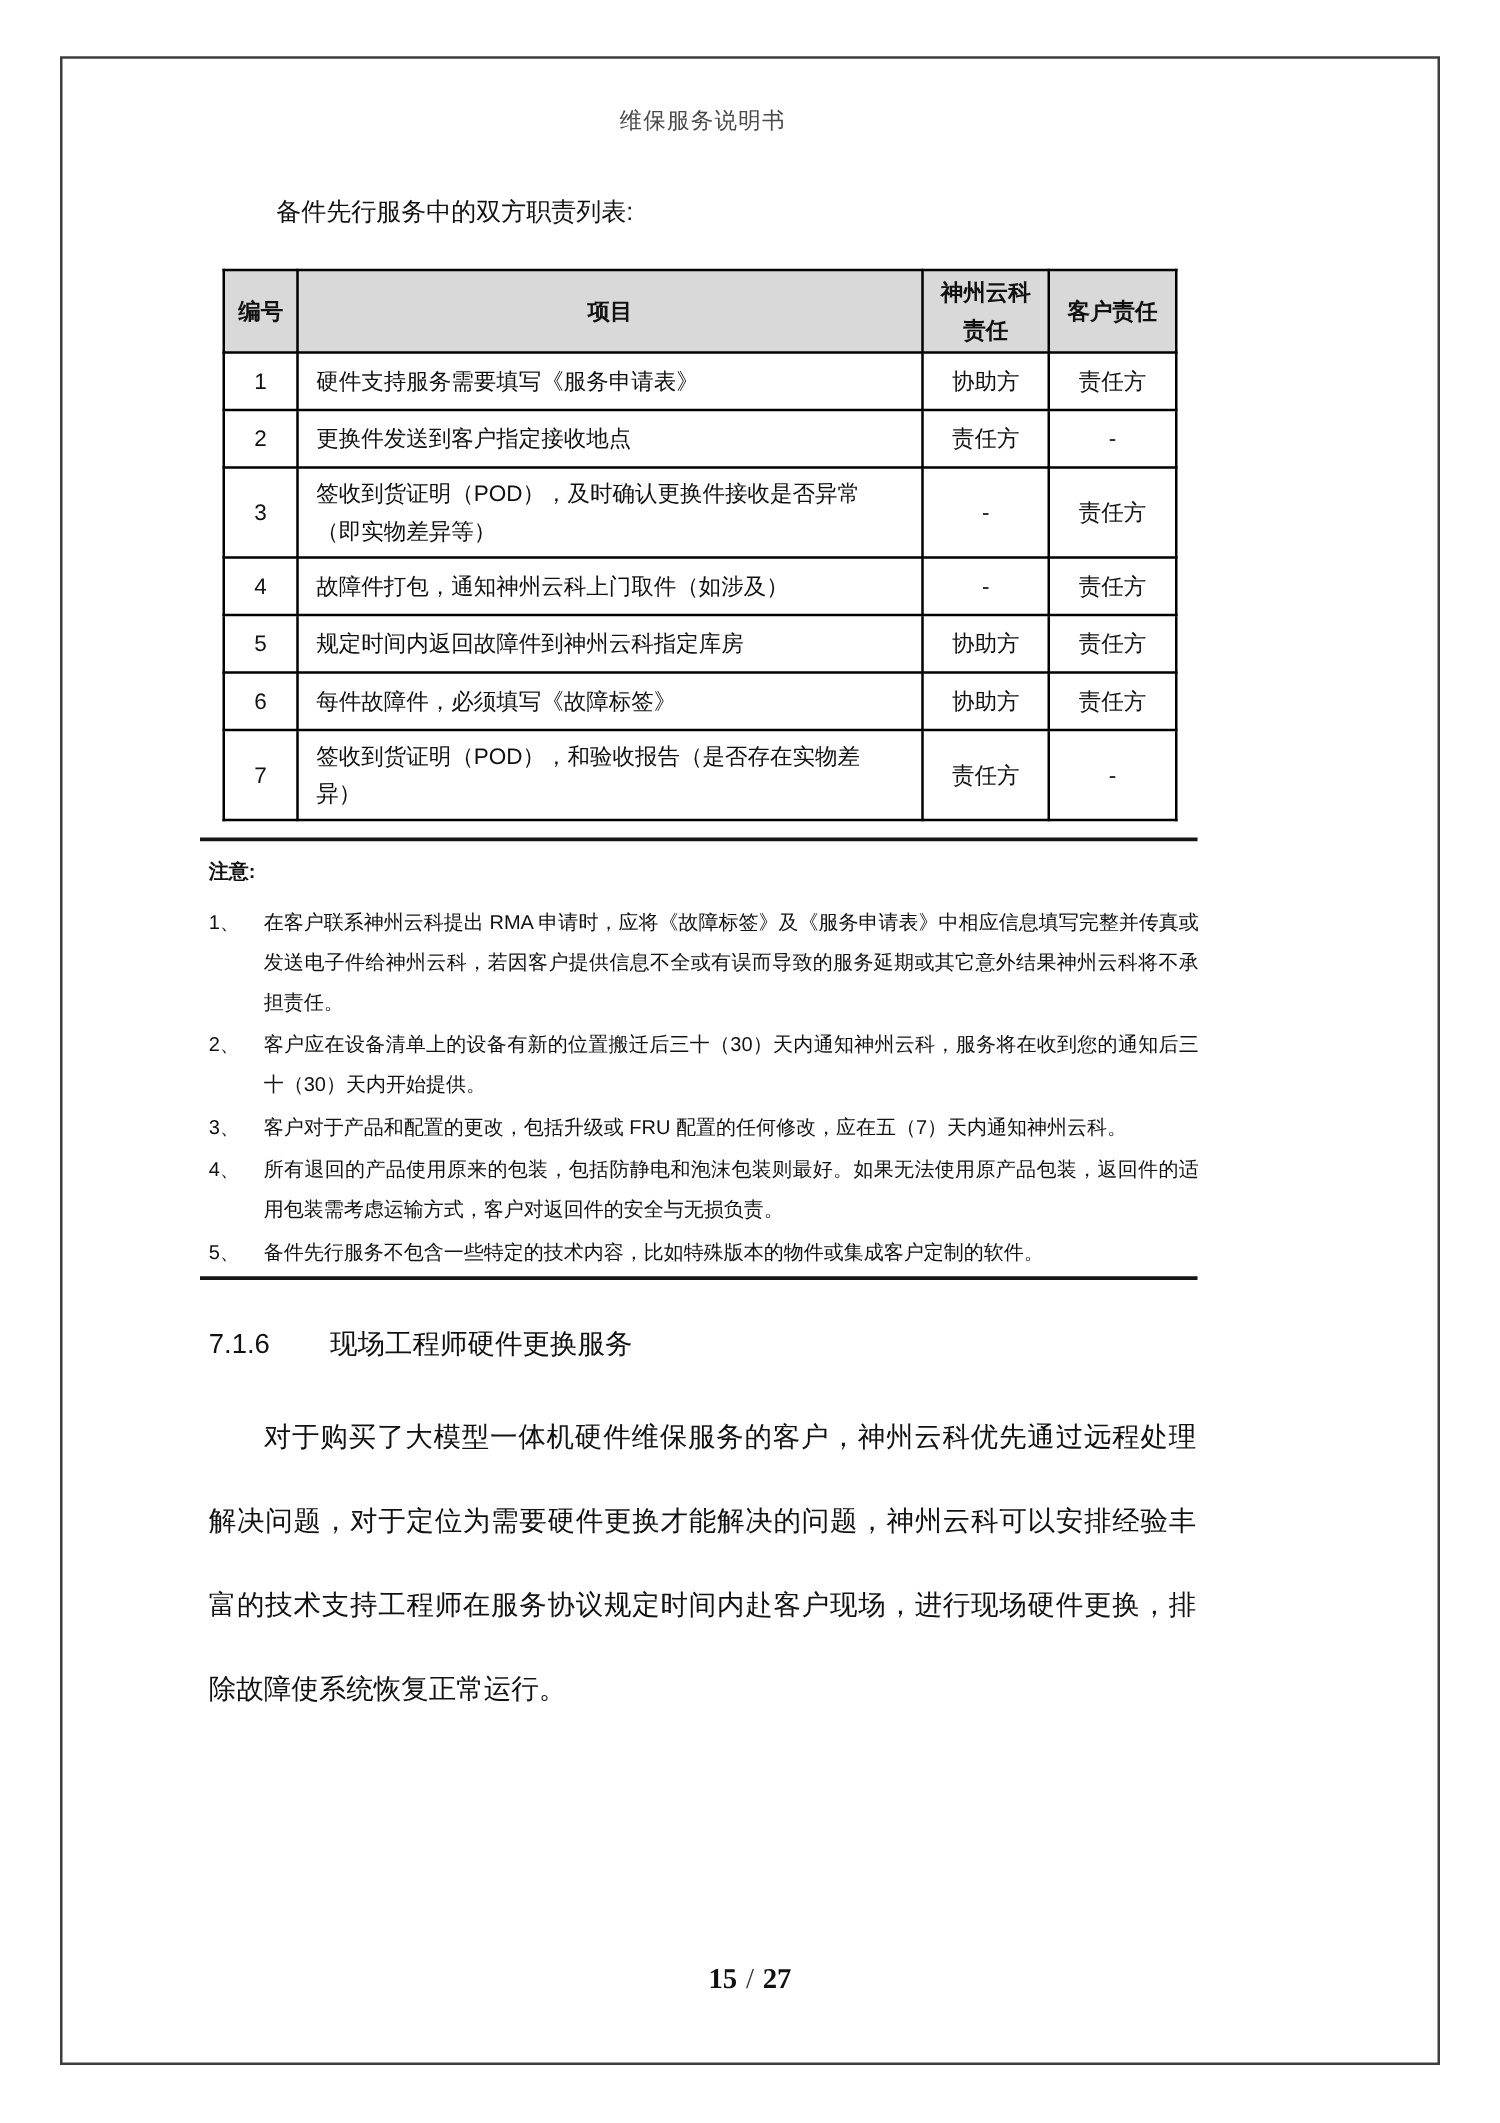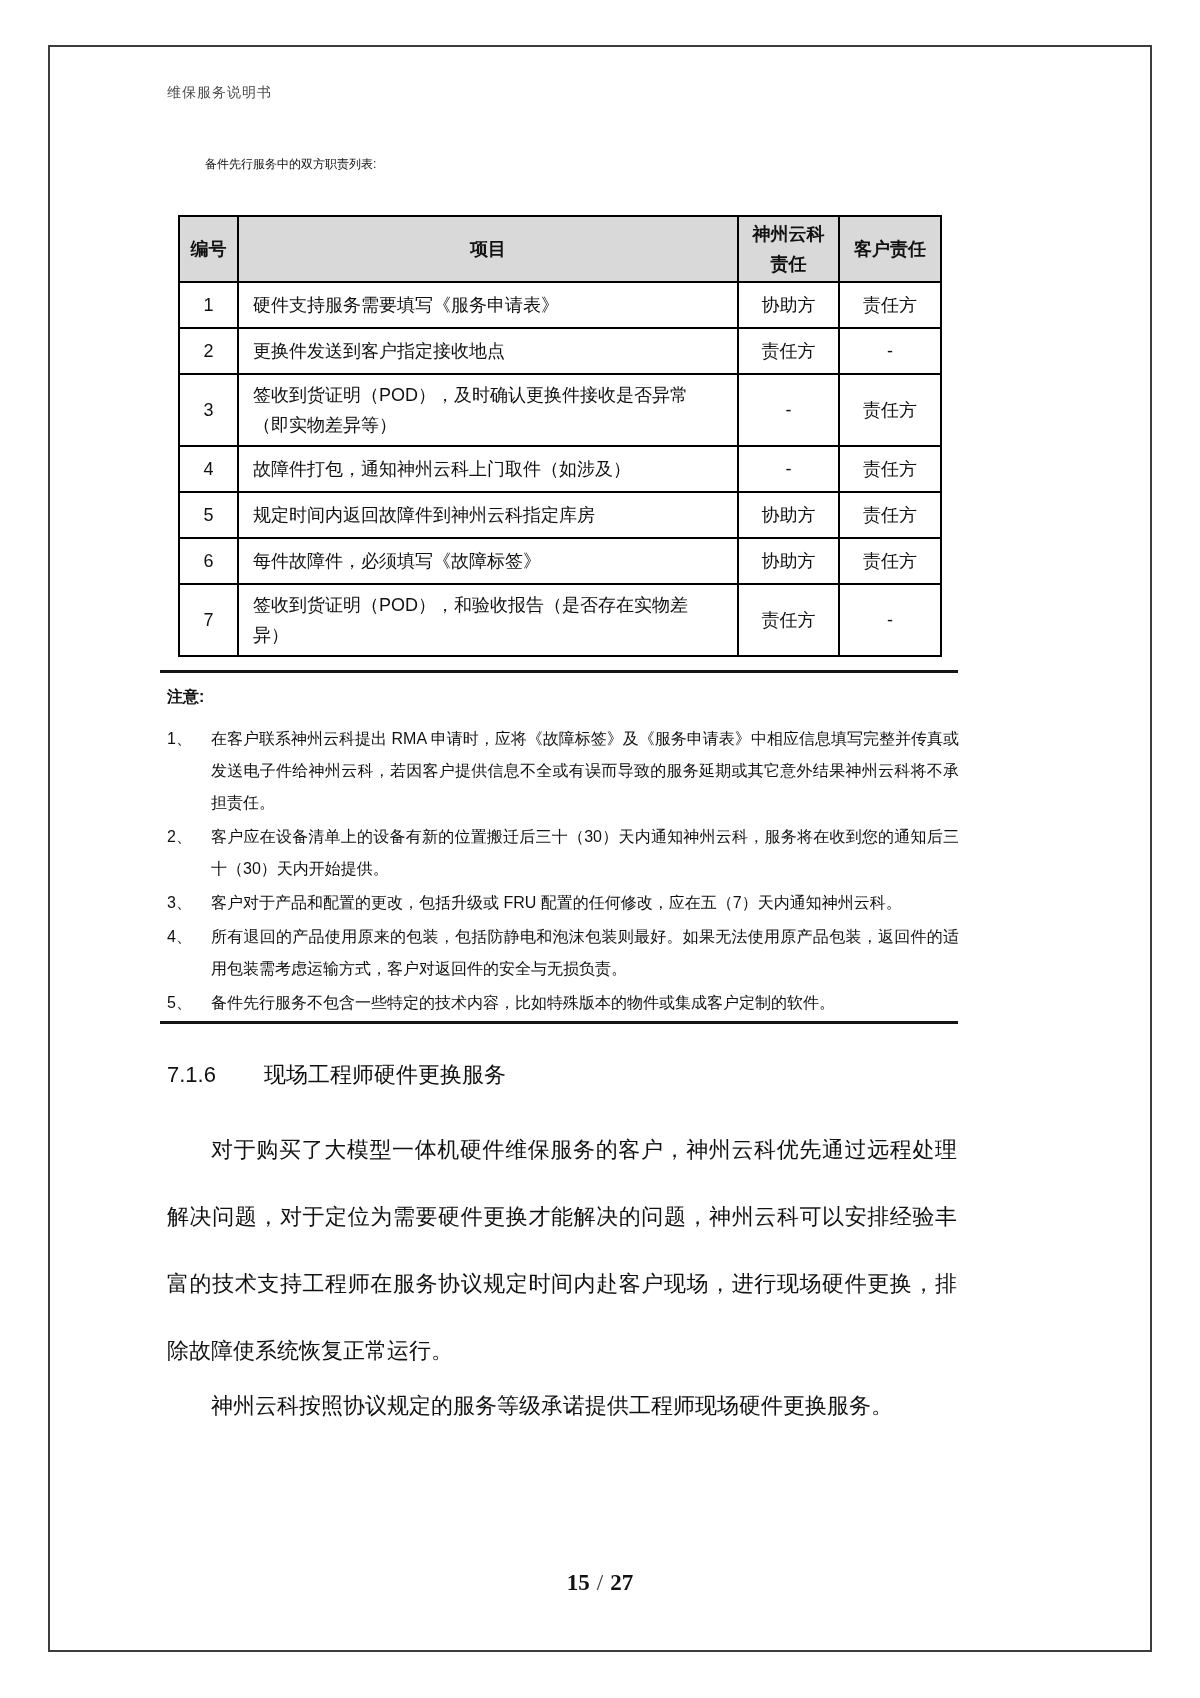--- a/index.html
+++ b/index.html
@@ -6,25 +6,25 @@
   body{
     width:1200px;height:1698px;position:relative;background:#ffffff;
     font-family:"Liberation Sans",sans-serif;color:#000;
     -webkit-font-smoothing:antialiased;
   }
   .page-frame{
     position:absolute;left:48px;top:45px;width:1104px;height:1607px;
     border:2px solid #3d3d3d;box-sizing:border-box;background:#fff;
   }
   .doc-header{
-    position:absolute;top:84px;left:167px;width:790px;text-align:left;
-    font-size:14px;color:#4a4a4a;letter-spacing:1px;
+    position:absolute;top:84px;left:167px;width:790px;text-align:center;
+    font-size:18px;color:#4a4a4a;letter-spacing:1px;
   }
   .intro-line{
-    position:absolute;top:156px;left:205px;font-size:12px;color:#111;text-align:right;
+    position:absolute;top:156px;left:221px;font-size:20px;color:#111;text-align:right;
   }
   table.resp-table{
     position:absolute;top:215px;left:178px;border-collapse:collapse;
     table-layout:fixed;width:762px;
   }
   table.resp-table th,table.resp-table td{
     border:2px solid #000;font-size:18px;color:#111;
     padding:2px 6px;box-sizing:border-box;vertical-align:middle;
   }
   table.resp-table th{
@@ -167,18 +167,17 @@
 </div>
 
 <div class="rule rule-2"></div>
 
 <div class="section-heading">
   <span class="section-number">7.1.6</span><span>现场工程师硬件更换服务</span>
 </div>
 
 <div class="body-paragraphs">
   <p>对于购买了大模型一体机硬件维保服务的客户，神州云科优先通过远程处理解决问题，对于定位为需要硬件更换才能解决的问题，神州云科可以安排经验丰富的技术支持工程师在服务协议规定时间内赴客户现场，进行现场硬件更换，排除故障使系统恢复正常运行。</p>
-  <p class="last">神州云科按照协议规定的服务等级承诺提供工程师现场硬件更换服务。</p>
 </div>
 
 <div class="page-footer">
   <span class="num">15</span><span class="sep">/</span><span class="num">27</span>
 </div>
 
 </body></html>

